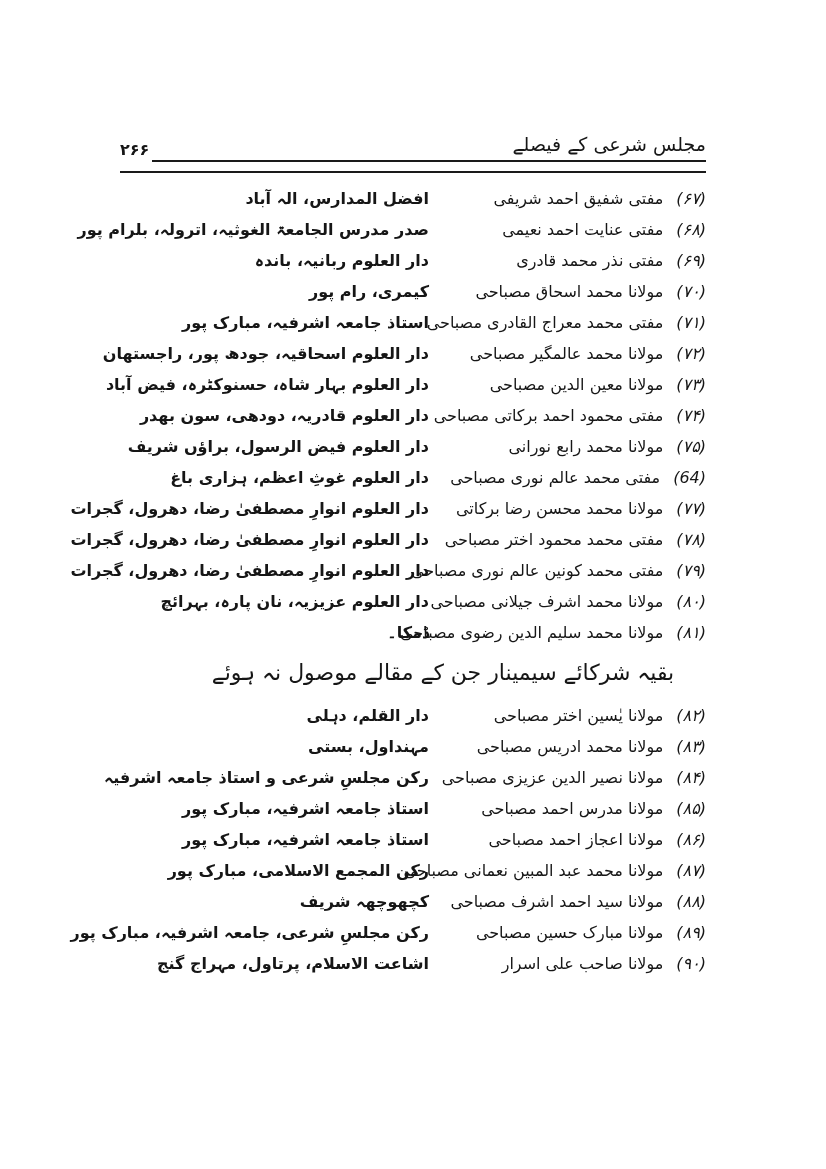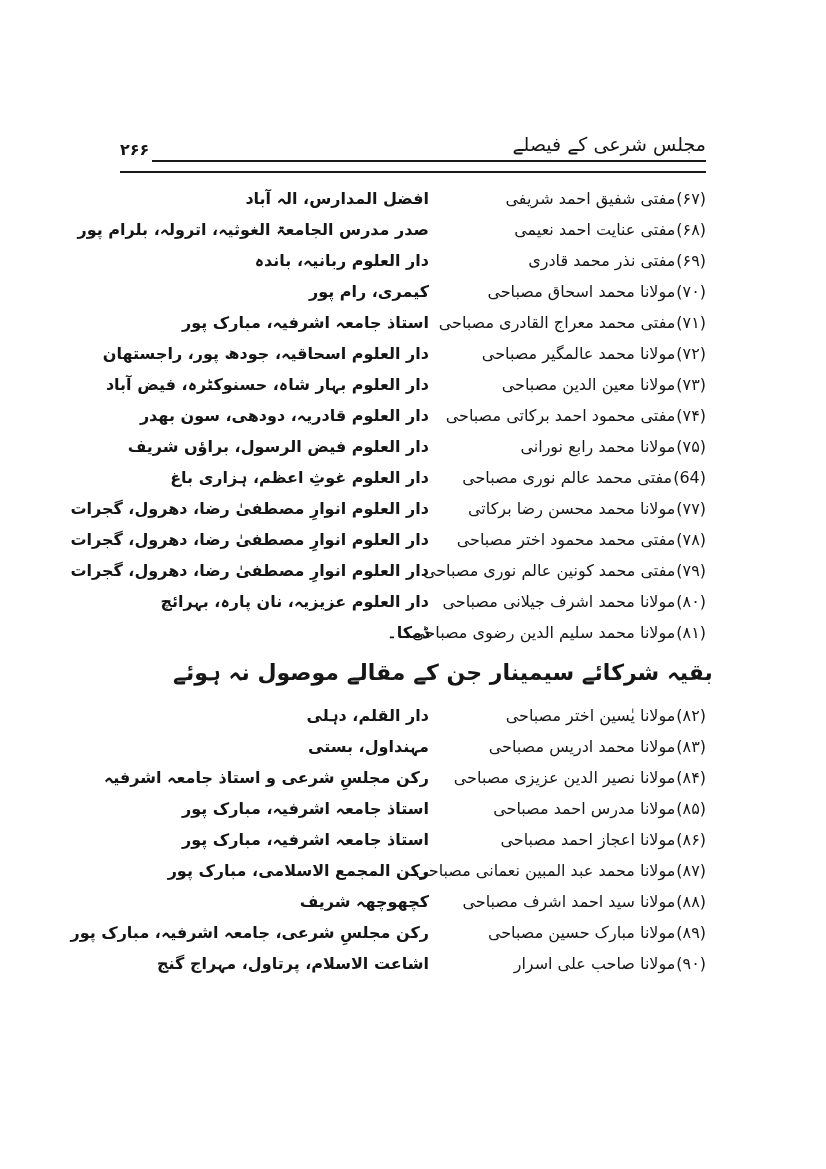--- a/index.html
+++ b/index.html
@@ -29,28 +29,28 @@
   .list{position:absolute;right:120px;width:586px;}
   .list-1{top:183px;}
   .list-2{top:700px;}
   .row{
     display:flex;align-items:center;
     height:31px;
     font-size:16px;
     white-space:nowrap;
   }
   .name-cell{flex:0 0 277px;width:277px;display:flex;align-items:center;overflow:visible;}
-  .num{letter-spacing:0;}
-  .nm{margin-right:1px;text-align:center;}
+  .num{letter-spacing:0;font-style:italic;}
+  .nm{margin-right:13px;text-align:center;}
   .loc-cell{flex:1 1 auto;font-weight:bold;}
   
   .mid-heading{
     position:absolute;top:651px;left:150px;right:90px;
     text-align:center;
-    font-size:22px;font-weight:bold;
+    font-size:22px;font-weight:normal;
     line-height:44px;
     white-space:nowrap;
   }
 </style>
 </head>
 <body>
 
 <div class="page">
 
   <div class="header">

